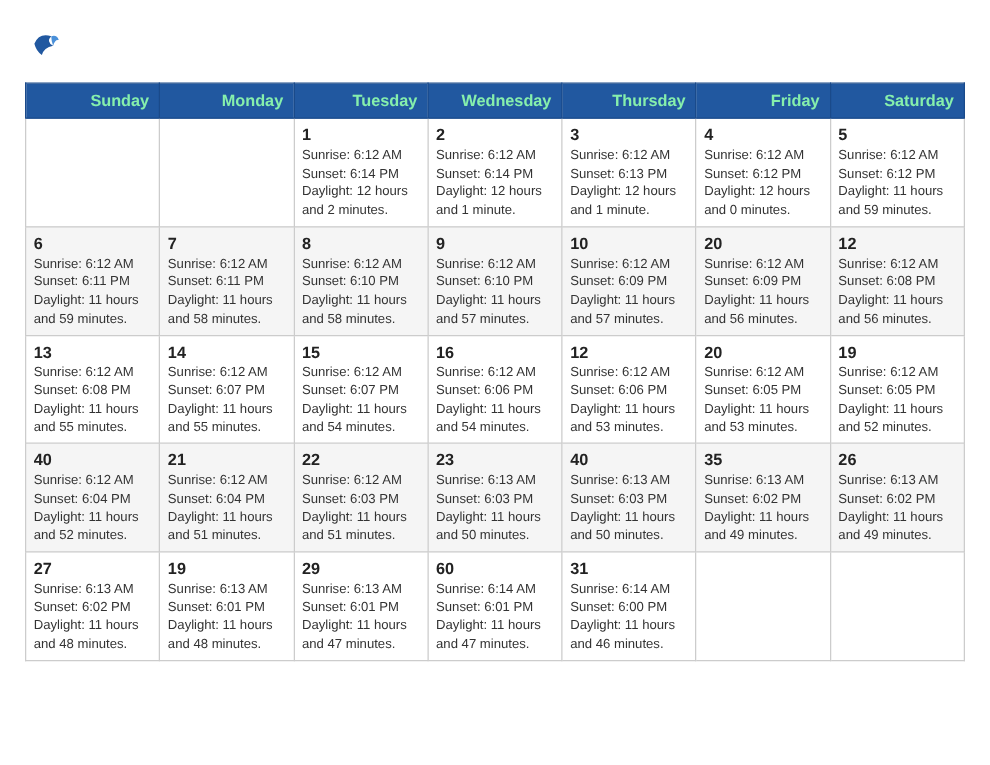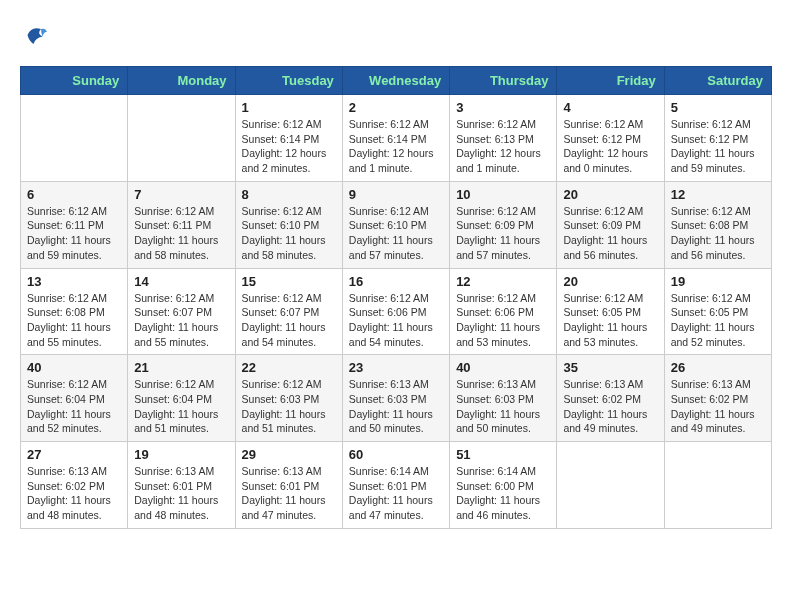--- a/index.html
+++ b/index.html
@@ -336,21 +336,21 @@
 and 47 minutes.</div>
         </td>
         <td>
           <div class="day-number">60</div>
           <div class="day-info" style="white-space: pre-line;">Sunrise: 6:14 AM
 Sunset: 6:01 PM
 Daylight: 11 hours
 and 47 minutes.</div>
         </td>
         <td>
-          <div class="day-number">51</div>
+          <div class="day-number">31</div>
           <div class="day-info" style="white-space: pre-line;">Sunrise: 6:14 AM
 Sunset: 6:00 PM
 Daylight: 11 hours
 and 46 minutes.</div>
         </td>
         <td class="empty-cell"></td>
         <td class="empty-cell"></td>
       </tr>
     </tbody>
 </table>

